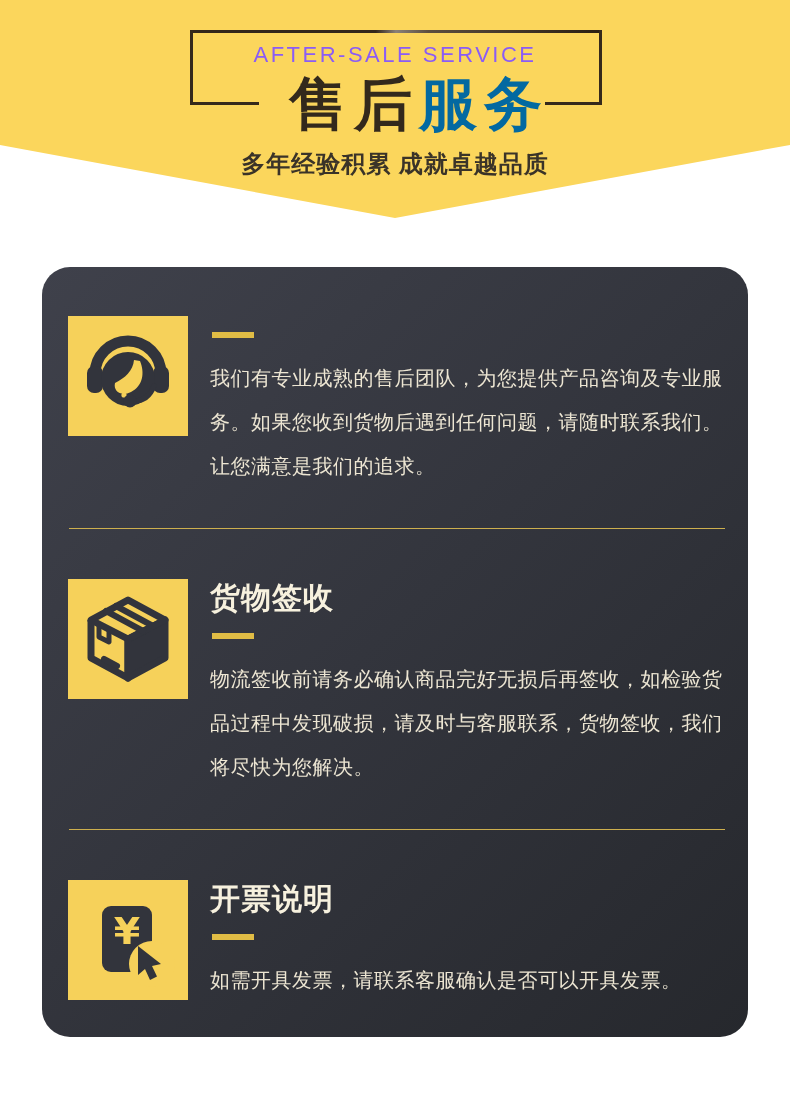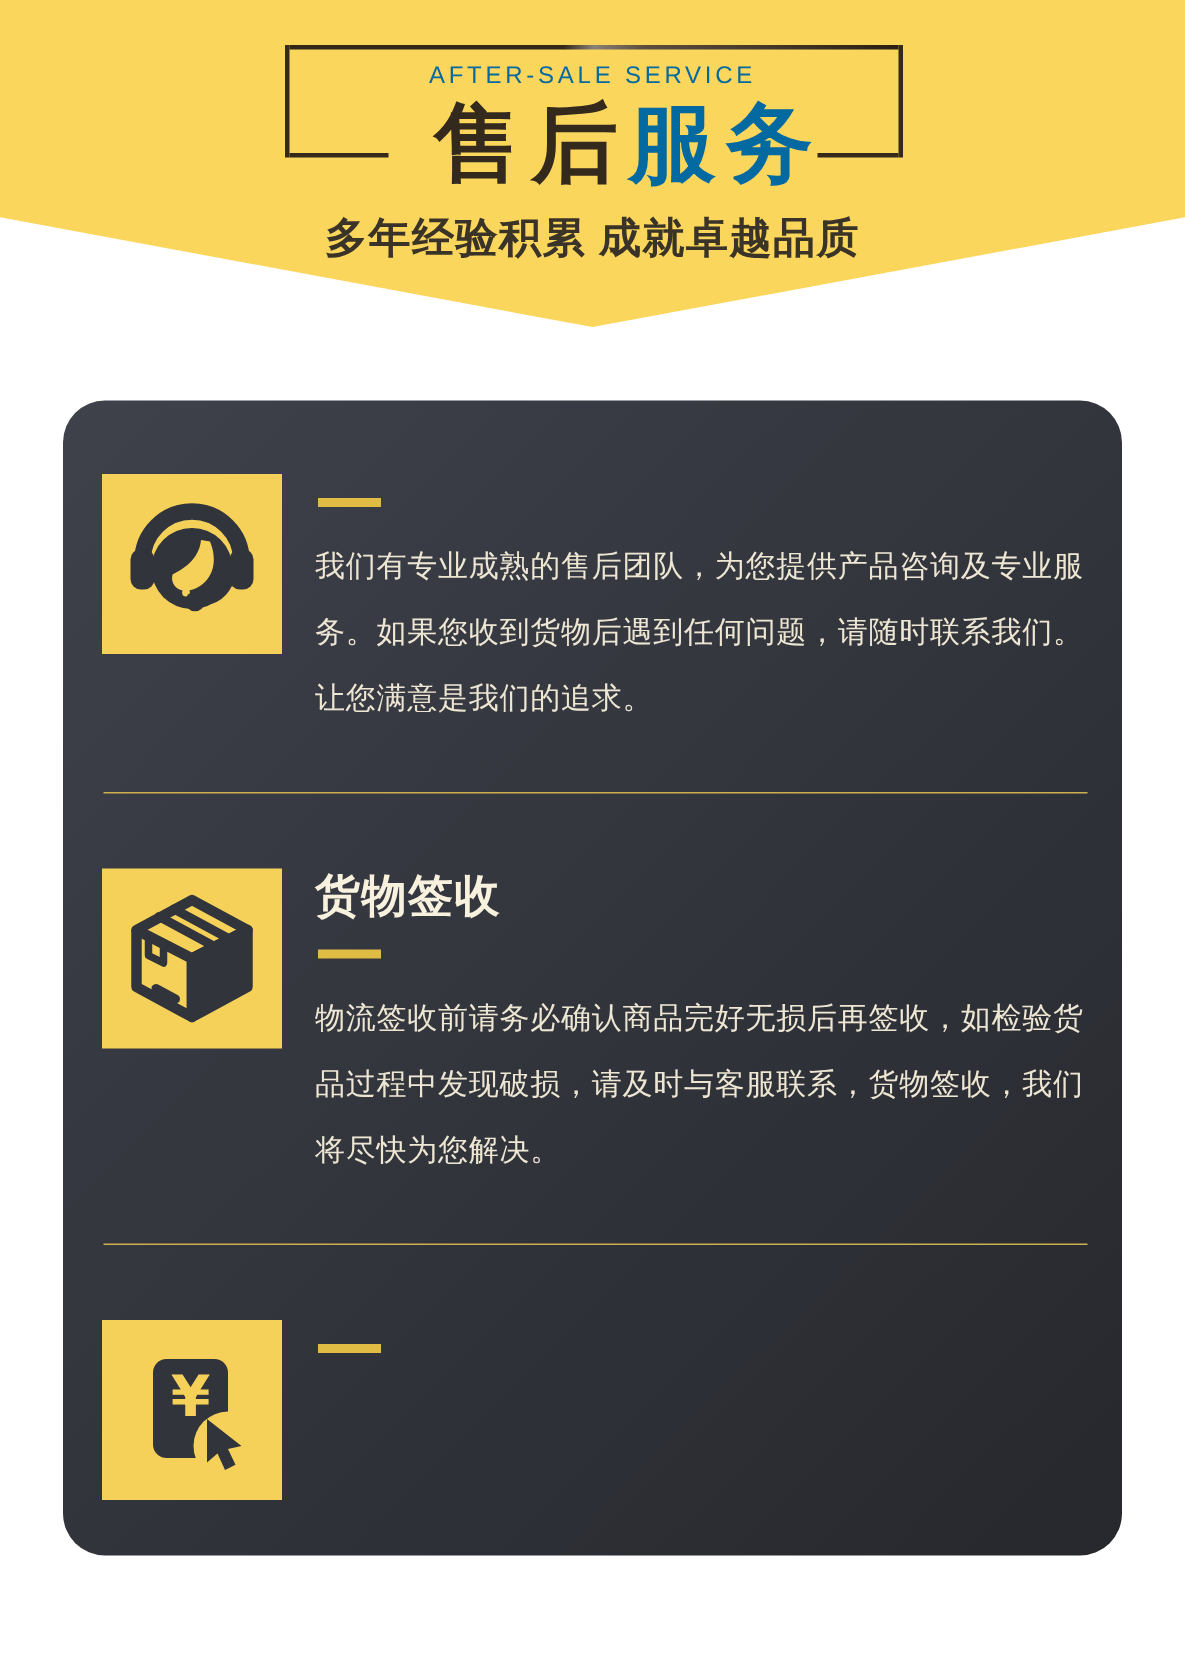--- a/index.html
+++ b/index.html
@@ -10,25 +10,25 @@
   .hero { position:relative; width:790px; height:225px; }
   .hero-band { position:absolute; inset:0; background:#FBD65C;
     clip-path:polygon(0 0, 100% 0, 100% 64.4%, 50% 96.9%, 0 64.4%); }
   .frame { position:absolute; left:190px; top:30px; width:412px; height:75px;
     border-left:3px solid #35291B; border-right:3px solid #35291B; }
   .frame-top { position:absolute; top:0; left:0; right:0; height:3px;
     background:linear-gradient(90deg,#33271A 0%,#33271A 45%,#8A8178 50%,#5C4E3E 58%,#2B2013 100%); }
   .frame-bl { position:absolute; bottom:0; left:0; width:66px; height:3px; background:#35291B; }
   .frame-br { position:absolute; bottom:0; right:0; width:54px; height:3px; background:#35291B; }
   .hero-text { position:absolute; left:0; right:0; top:0; text-align:center; }
-  .eyebrow { margin-top:42px; font-size:16px; letter-spacing:2.5px; font-weight:500; color:#0369a1; }
+  .eyebrow { margin-top:42px; font-size:22px; letter-spacing:2.5px; font-weight:500; color:#8b5cf6; }
   .big-title { margin-top:4px; font-size:58px; line-height:64px; font-weight:900; letter-spacing:7px; }
   .big-title .dark { color:#33291C;margin-left:48px; }
   .big-title .light { color:#0369a1; }
-  .subtitle { margin-top:12px; font-size:28px; font-weight:600; letter-spacing:1px; color:#3A3328; }
+  .subtitle { margin-top:12px; font-size:24px; font-weight:600; letter-spacing:1px; color:#3A3328; }
 
   
   .card { width:706px; margin:42px auto 0 42px; height:770px; border-radius:28px;
     background:linear-gradient(135deg,#3F414B 0%,#33353D 48%,#26282D 100%);
     padding:49px 22px 57px 26px; }
   .row { display:flex; gap:22px; }
   .icon-tile { width:120px; height:120px; background:#F6D15A; flex:0 0 120px;
     display:flex; align-items:center; justify-content:center; }
   .icon-tile svg { width:120px; height:120px; display:block; }
   .txt { width:516px; }
@@ -101,17 +101,19 @@
   <div class="row">
     <div class="icon-tile">
       <svg viewBox="0 0 120 120">
         <rect x="34" y="26" width="50" height="66" rx="9" fill="#32343C"></rect>
         <text x="59" y="64" font-size="38" font-weight="bold" fill="#F6D15A" text-anchor="middle" font-family="'DejaVu Sans', sans-serif">¥</text>
         <circle cx="84" cy="84" r="23" fill="#F6D15A"></circle>
         <path d="M70 66 L70 95 L77 89 L82 100 L89 96.5 L84 86 L93 84 Z" fill="#32343C"></path>
       </svg>
     </div>
     <div class="txt">
+      <div class="sec-title">开票说明</div>
       <div class="dash"></div>
+      <p class="body-text">如需开具发票，请联系客服确认是否可以开具发票。</p>
     </div>
   </div>
 
 </div>
 
 </body></html>

